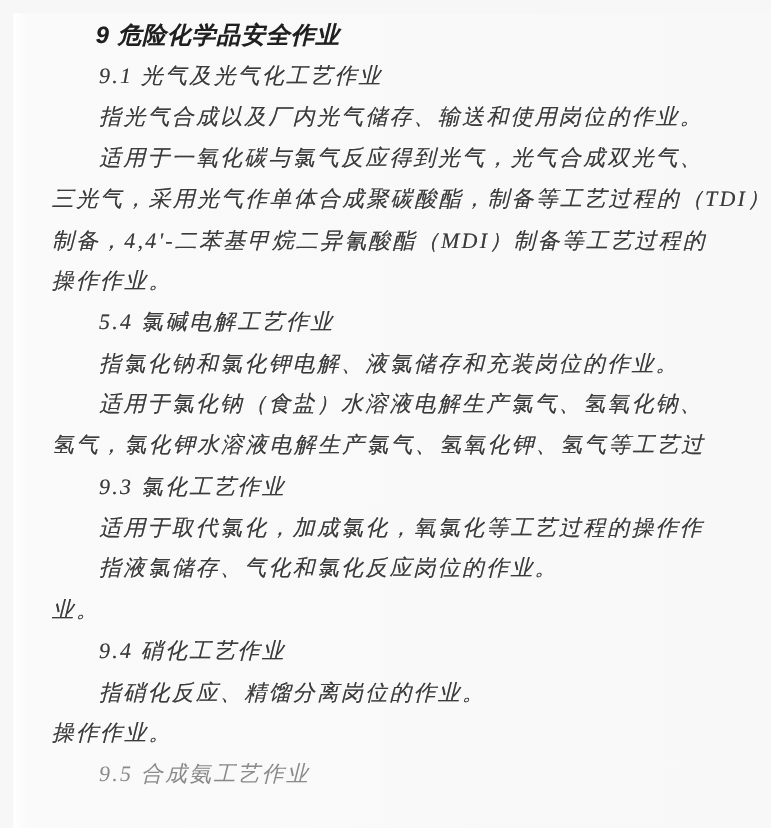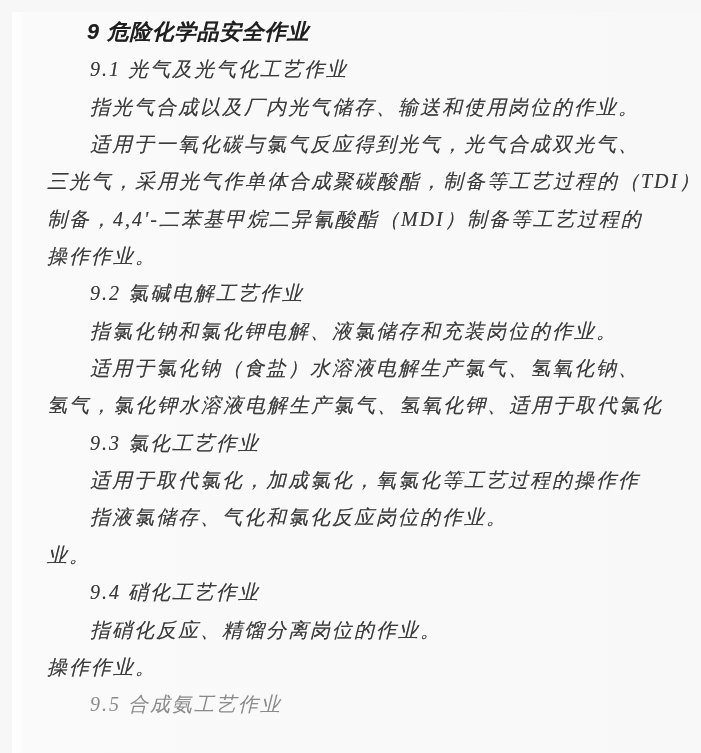--- a/index.html
+++ b/index.html
@@ -56,24 +56,24 @@
 
 <div class="page">
   <div id="text-block">
       <div class="line l-chapter">9 危险化学品安全作业</div>
       <div class="line l-section">9.1 光气及光气化工艺作业</div>
       <div class="line l-first">指光气合成以及厂内光气储存、输送和使用岗位的作业。</div>
       <div class="line l-first">适用于一氧化碳与氯气反应得到光气，光气合成双光气、</div>
       <div class="line l-flush">三光气，采用光气作单体合成聚碳酸酯，制备等工艺过程的（TDI）</div>
       <div class="line l-flush">制备，4,4'-二苯基甲烷二异氰酸酯（MDI）制备等工艺过程的</div>
       <div class="line l-flush">操作作业。</div>
-      <div class="line l-section">9.2 氯碱电解工艺作业</div>
+      <div class="line l-section">5.4 氯碱电解工艺作业</div>
       <div class="line l-first">指氯化钠和氯化钾电解、液氯储存和充装岗位的作业。</div>
       <div class="line l-first">适用于氯化钠（食盐）水溶液电解生产氯气、氢氧化钠、</div>
-      <div class="line l-flush">氢气，氯化钾水溶液电解生产氯气、氢氧化钾、适用于取代氯化</div>
+      <div class="line l-flush">氢气，氯化钾水溶液电解生产氯气、氢氧化钾、氢气等工艺过</div>
       <div class="line l-section">9.3 氯化工艺作业</div>
       <div class="line l-first">适用于取代氯化，加成氯化，氧氯化等工艺过程的操作作</div>
       <div class="line l-first">指液氯储存、气化和氯化反应岗位的作业。</div>
       <div class="line l-flush">业。</div>
       <div class="line l-section">9.4 硝化工艺作业</div>
       <div class="line l-first">指硝化反应、精馏分离岗位的作业。</div>
       <div class="line l-flush">操作作业。</div>
       <div class="line l-cut">9.5 合成氨工艺作业</div>
     </div>
 </div>

